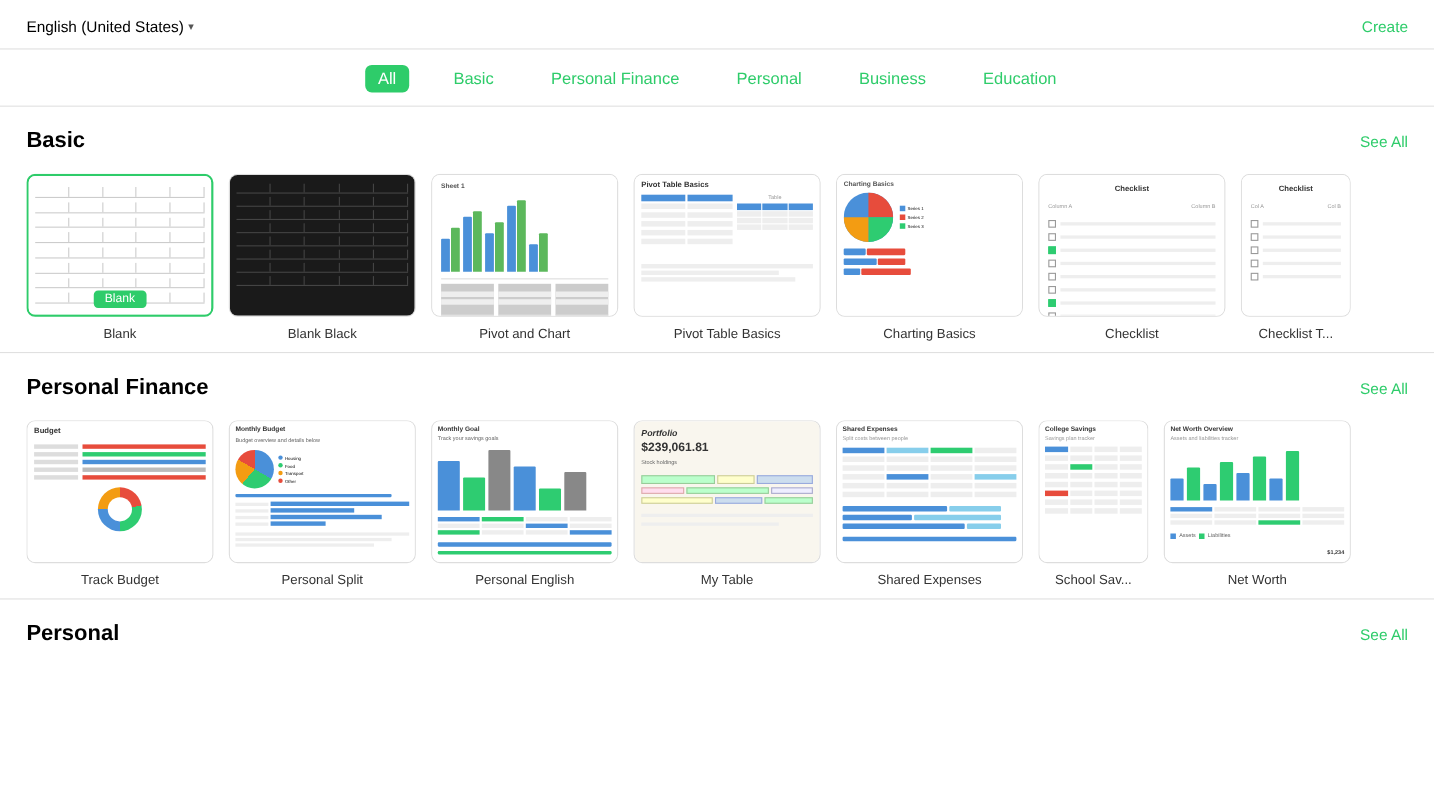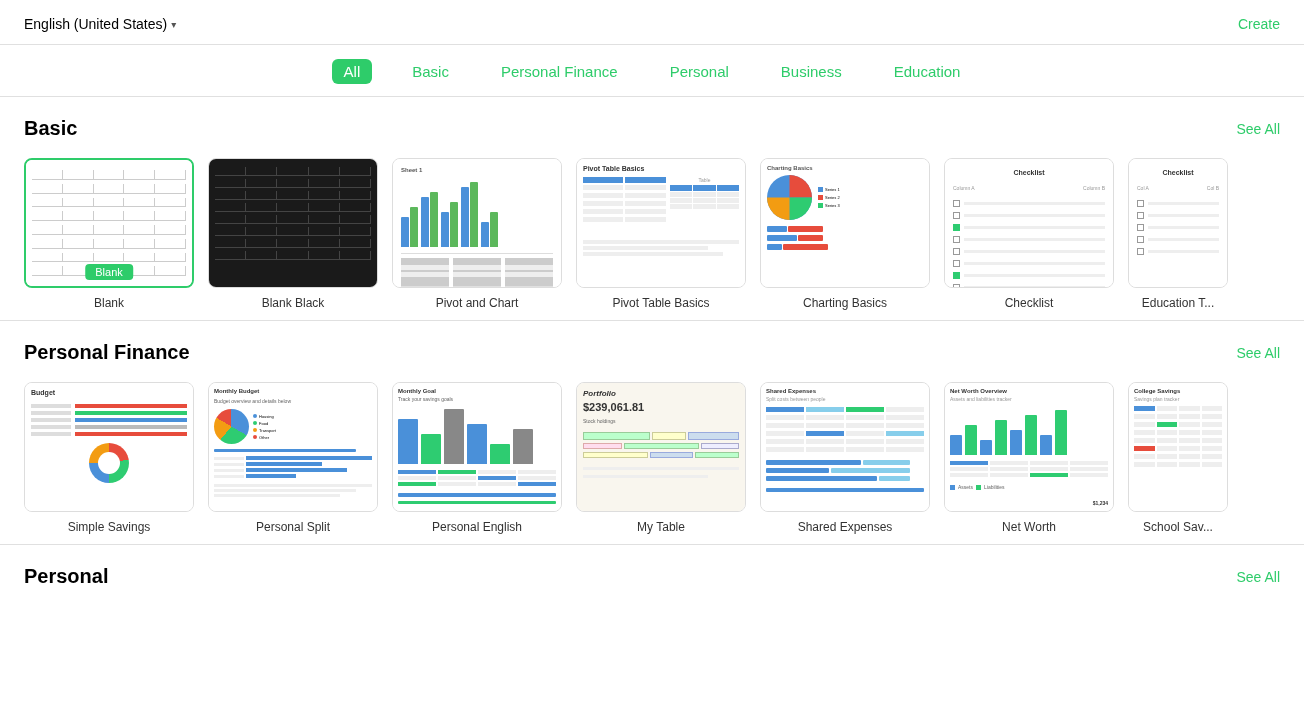--- a/index.html
+++ b/index.html
@@ -818,21 +818,21 @@
           <div class="check-row">
               <div class="check-box"></div>
               <div class="check-line"></div>
             </div>
           <div class="check-row">
               <div class="check-box"></div>
               <div class="check-line"></div>
             </div>
         </div>
       </div>
-      <div class="template-label">Education T...</div>
+      <div class="template-label">Checklist T...</div>
     </div>
 
   </div>
 </div>
 
 <div class="section-divider"></div>
 
 <div class="section">
   <div class="section-header">
     <div class="section-title">Personal Finance</div>
@@ -868,21 +868,21 @@
                 </div>
             </div>
           </div>
           <div class="donut-area">
             <div class="donut">
                 <div class="donut-inner"></div>
               </div>
           </div>
         </div>
       </div>
-      <div class="template-label">Simple Savings</div>
+      <div class="template-label">Track Budget</div>
     </div>
 
     <div class="template-item">
       <div class="template-thumb">
         <div class="monthly-budget-thumb">
           <div class="mb-title">Monthly Budget</div>
           <div style="font-size:5px;color:#666;margin-bottom:3px;">Budget overview and details below</div>
           <div class="mb-donut-row">
             <div class="mb-donut"></div>
             <div class="mb-legend">
@@ -1055,20 +1055,78 @@
               </div>
             <div class="sh-hbar-row">
                 <div class="sh-hbar" style="width:70%;"></div>
                 <div class="sh-hbar lb" style="width:20%;"></div>
               </div>
           </div>
           <div style="height:4px;background:#4a90d9;width:100%;margin-top:3px;border-radius:1px;"></div>
         </div>
       </div>
       <div class="template-label">Shared Expenses</div>
+    </div>
+
+    <div class="template-item partial">
+      <div class="template-thumb" style="width:100px;">
+        <div class="school-thumb">
+          <div class="sc-title">College Savings</div>
+          <div style="font-size:5px;color:#999;margin-bottom:2px;">Savings plan tracker</div>
+          <div class="sc-row">
+              <div class="sc-cell" style="background:#4a90d9;"></div>
+              <div class="sc-cell"></div>
+              <div class="sc-cell"></div>
+              <div class="sc-cell"></div>
+            </div>
+          <div class="sc-row">
+              <div class="sc-cell"></div>
+              <div class="sc-cell"></div>
+              <div class="sc-cell"></div>
+              <div class="sc-cell"></div>
+            </div>
+          <div class="sc-row">
+              <div class="sc-cell"></div>
+              <div class="sc-cell" style="background:#2ecc71;"></div>
+              <div class="sc-cell"></div>
+              <div class="sc-cell"></div>
+            </div>
+          <div class="sc-row">
+              <div class="sc-cell"></div>
+              <div class="sc-cell"></div>
+              <div class="sc-cell"></div>
+              <div class="sc-cell"></div>
+            </div>
+          <div class="sc-row">
+              <div class="sc-cell"></div>
+              <div class="sc-cell"></div>
+              <div class="sc-cell"></div>
+              <div class="sc-cell"></div>
+            </div>
+          <div class="sc-row">
+              <div class="sc-cell" style="background:#e74c3c;"></div>
+              <div class="sc-cell"></div>
+              <div class="sc-cell"></div>
+              <div class="sc-cell"></div>
+            </div>
+          <div class="sc-row">
+              <div class="sc-cell"></div>
+              <div class="sc-cell"></div>
+              <div class="sc-cell"></div>
+              <div class="sc-cell"></div>
+            </div>
+          <div class="sc-row">
+              <div class="sc-cell"></div>
+              <div class="sc-cell"></div>
+              <div class="sc-cell"></div>
+              <div class="sc-cell"></div>
+            </div>
+        </div>
+      </div>
+      <div class="template-label">School Sav...</div>
     </div>
 
     <div class="template-item">
       <div class="template-thumb">
         <div class="networth-thumb">
           <div class="nw-title">Net Worth Overview</div>
           <div style="font-size:5px;color:#999;margin-bottom:2px;">Assets and liabilities tracker</div>
           <div class="nw-bars">
             <div class="nw-bar nw-bar-blue" style="height:20px;"></div>
             <div class="nw-bar nw-bar-green" style="height:30px;"></div>
@@ -1105,78 +1163,20 @@
             <div style="width:5px;height:5px;background:#2ecc71;"></div>
               <span>Liabilities</span>
           </div>
           <div class="nw-total"></div>
           <div style="text-align:right;font-size:5px;color:#333;font-weight:bold;margin-top:2px;">$1,234</div>
         </div>
       </div>
       <div class="template-label">Net Worth</div>
     </div>
 
-    <div class="template-item partial">
-      <div class="template-thumb" style="width:100px;">
-        <div class="school-thumb">
-          <div class="sc-title">College Savings</div>
-          <div style="font-size:5px;color:#999;margin-bottom:2px;">Savings plan tracker</div>
-          <div class="sc-row">
-              <div class="sc-cell" style="background:#4a90d9;"></div>
-              <div class="sc-cell"></div>
-              <div class="sc-cell"></div>
-              <div class="sc-cell"></div>
-            </div>
-          <div class="sc-row">
-              <div class="sc-cell"></div>
-              <div class="sc-cell"></div>
-              <div class="sc-cell"></div>
-              <div class="sc-cell"></div>
-            </div>
-          <div class="sc-row">
-              <div class="sc-cell"></div>
-              <div class="sc-cell" style="background:#2ecc71;"></div>
-              <div class="sc-cell"></div>
-              <div class="sc-cell"></div>
-            </div>
-          <div class="sc-row">
-              <div class="sc-cell"></div>
-              <div class="sc-cell"></div>
-              <div class="sc-cell"></div>
-              <div class="sc-cell"></div>
-            </div>
-          <div class="sc-row">
-              <div class="sc-cell"></div>
-              <div class="sc-cell"></div>
-              <div class="sc-cell"></div>
-              <div class="sc-cell"></div>
-            </div>
-          <div class="sc-row">
-              <div class="sc-cell" style="background:#e74c3c;"></div>
-              <div class="sc-cell"></div>
-              <div class="sc-cell"></div>
-              <div class="sc-cell"></div>
-            </div>
-          <div class="sc-row">
-              <div class="sc-cell"></div>
-              <div class="sc-cell"></div>
-              <div class="sc-cell"></div>
-              <div class="sc-cell"></div>
-            </div>
-          <div class="sc-row">
-              <div class="sc-cell"></div>
-              <div class="sc-cell"></div>
-              <div class="sc-cell"></div>
-              <div class="sc-cell"></div>
-            </div>
-        </div>
-      </div>
-      <div class="template-label">School Sav...</div>
-    </div>
-
   </div>
 </div>
 
 <div class="section-divider"></div>
 
 <div class="section">
   <div class="section-header">
     <div class="section-title">Personal</div>
     <div class="see-all">See All</div>
   </div>

